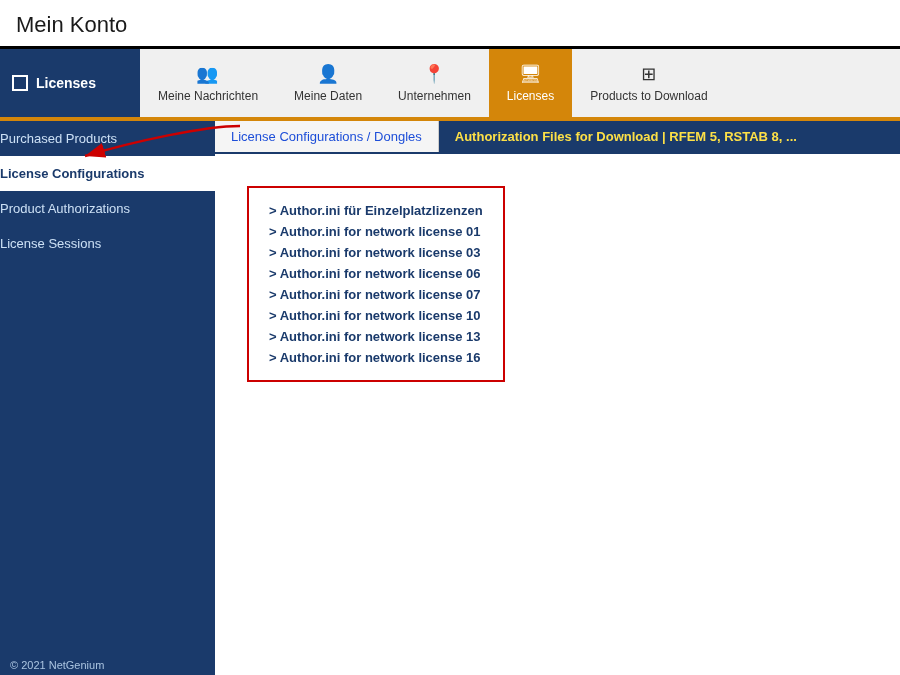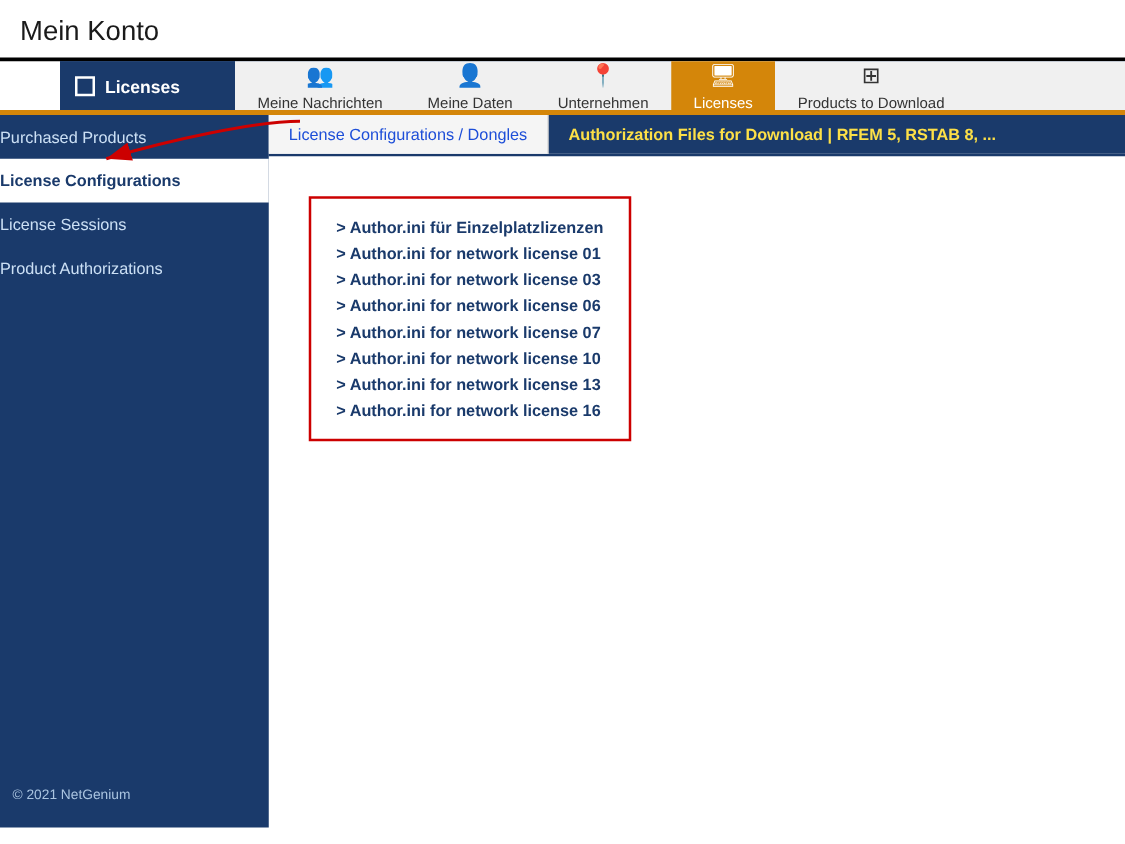--- a/index.html
+++ b/index.html
@@ -12,23 +12,22 @@
       font-weight: normal;
       color: #1a1a1a;
       border-bottom: 3px solid #000000;
     }
 
     
     .top-nav {
       background: #1a3a6b;
       display: flex;
       align-items: center;
-      height: 39px;
+      height: 68px;
       padding: 0 0;
-      margin-left: 48px;
     }
 
     .top-nav-logo {
       background: #1a3a6b;
       color: #fff;
       display: flex;
       align-items: center;
       padding: 0 12px;
       height: 100%;
       min-width: 140px;
@@ -197,22 +196,22 @@
   </div>
 </div>
 
 <div style="height:4px; background:#d4860a;"></div>
 
 <div class="main-layout">
 
   <div class="sidebar">
     <div class="sidebar-item">Purchased Products</div>
     <div class="sidebar-item active">License Configurations</div>
+    <div class="sidebar-item">Product Authorizations</div>
     <div class="sidebar-item">License Sessions</div>
-    <div class="sidebar-item">Product Authorizations</div>
     <div class="sidebar-copyright">© 2021 NetGenium</div>
   </div>
 
   <div class="content-area">
 
     <div style="position:relative;">
 
       <svg style="position:absolute; top:-10px; left:-160px; z-index:10;" width="200" height="60">
         <defs>
           <marker id="arrowhead" markerWidth="8" markerHeight="6" refX="8" refY="3" orient="auto">

